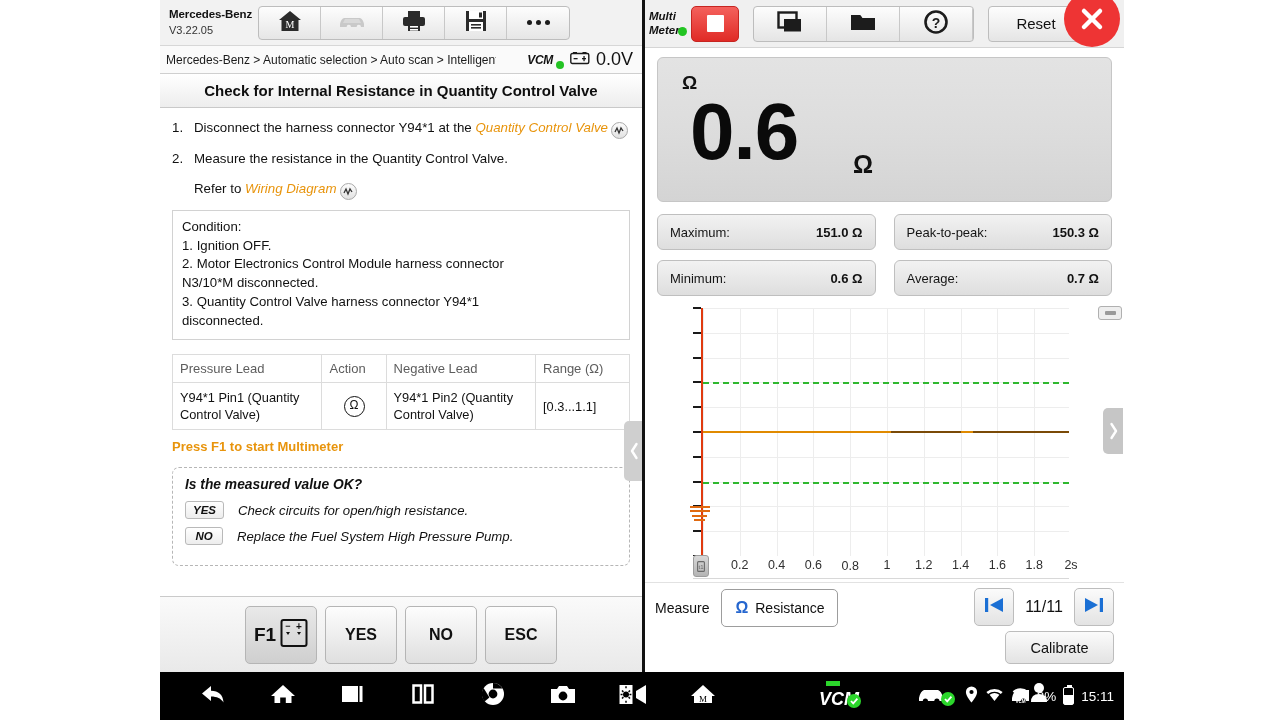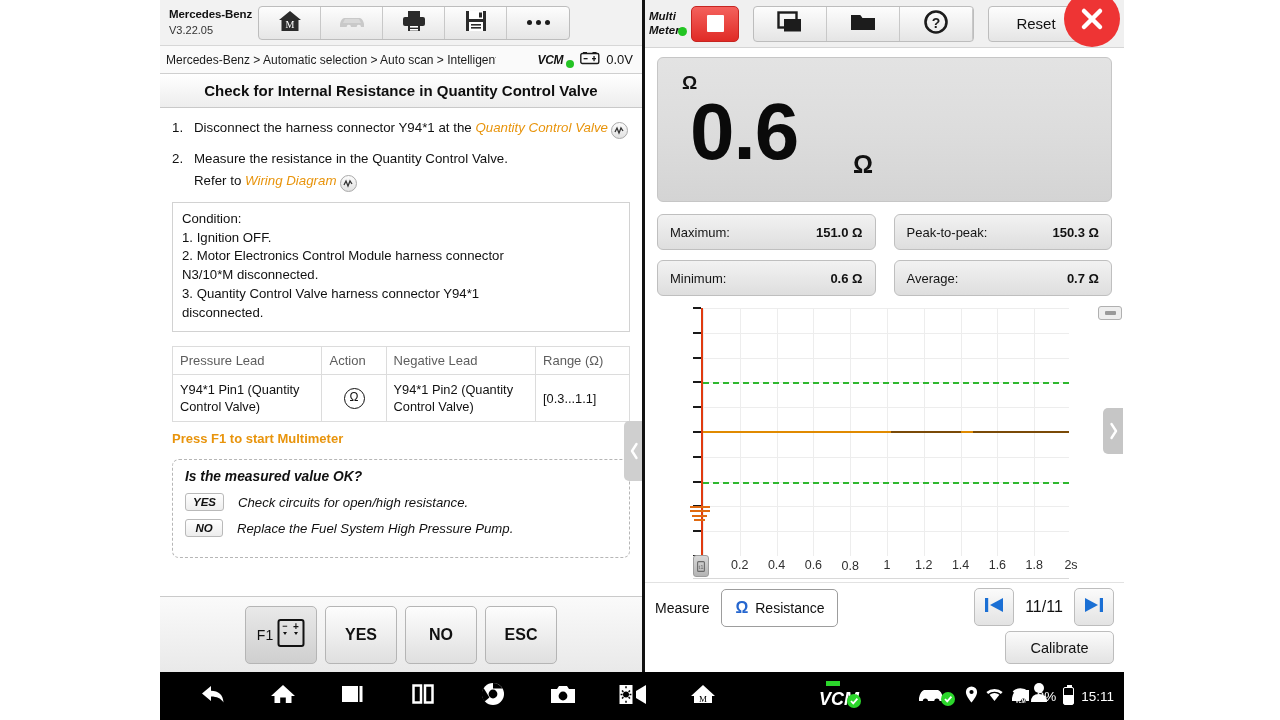--- a/index.html
+++ b/index.html
@@ -38,41 +38,41 @@
 
   
   .l-crumbbar { position:relative; height:28px; background:#fafafa; border-bottom:1px solid #cfcfcf;
                 display:flex; align-items:center; padding:0 6px; }
   .crumb { font-size:12px; color:#1b1b1b; white-space:nowrap; overflow:hidden;
            text-overflow:clip; max-width:330px; }
   .crumb-right { margin-left:auto; display:flex; align-items:center; gap:6px; padding-right:3px; }
   .vcm-lbl { font-size:12px; font-weight:bold; font-style:italic; color:#111; letter-spacing:-.3px; }
   .green-dot { width:8px;height:8px;border-radius:50%;background:#24c324;display:inline-block;
                margin-left:-3px; align-self:flex-end; margin-bottom:1px;}
-  .volt { font-size:13px; color:#111; }
+  .volt { font-size:18px; color:#111; }
 
   
   .l-title { height:34px; background:linear-gradient(#ffffff,#ededed);
              border-bottom:1px solid #c9c9c9; display:flex; align-items:center; justify-content:center; }
   .l-title span { font-size:15px; font-weight:bold; color:#0e0e0e; }
 
   
   .l-body { position:relative; height:524px; padding:10px 12px 0 12px; overflow:hidden; }
   ol.steps { list-style:none; counter-reset:s; }
   ol.steps > li { counter-increment:s; position:relative; padding-left:22px; margin-bottom:10px;
                   font-size:13.3px; color:#111; line-height:1.43; }
   ol.steps > li::before { content:counter(s) "."; position:absolute; left:0; top:0;
                           font-size:13.3px; color:#111; }
   .hl { color:#e8940c; font-style:italic; }
   .wirebtn { display:inline-flex; align-items:center; justify-content:center;
              width:17px;height:17px;border-radius:50%;
              background:linear-gradient(#fcfcfc,#e2e2e2); border:1px solid #a9a9a9;
              vertical-align:-4px; margin-left:3px; }
   .wirebtn svg { display:block; }
-  .refline { margin-top:3px; font-size:13.3px; }
+  .refline { margin-top:11px; font-size:13.3px; }
 
   .condbox { border:1px solid #d2d2d2; background:#fff; padding:7px 9px 9px 9px;
              font-size:13.2px; line-height:1.42; color:#111; margin-top:2px; }
 
   table.meas { width:100%; border-collapse:collapse; margin-top:14px; table-layout:fixed; }
   table.meas th, table.meas td { border:1px solid #dcdcdc; padding:6px 7px; text-align:left;
                                  font-size:12.8px; color:#111; vertical-align:middle; font-weight:normal; }
   table.meas th { color:#5d5d5d; font-size:13px; }
   table.meas td { line-height:1.33; }
   .colA { width:35%; } .colB { width:15%; } .colC { width:35%; } .colD { width:22%; }
@@ -97,21 +97,21 @@
 
   
   .l-footer { position:absolute; left:0; bottom:0; width:482px; height:76px;
               background:linear-gradient(#fafafa,#e9e9e9); border-top:1px solid #cacaca;
               display:flex; align-items:center; justify-content:center; gap:8px; }
   .fkey { width:72px; height:58px; border:1px solid #b5b5b5; border-radius:5px;
           background:linear-gradient(#fdfdfd,#dfdfdf);
           display:flex; align-items:center; justify-content:center; gap:4px;
           font-size:16px; font-weight:bold; color:#111; }
   .fkey.k1 { background:linear-gradient(#e9e9e9,#cfcfcf); }
-  .fkey .f1lbl { font-size:14px; font-weight:normal; }
+  .fkey .f1lbl { font-size:19px; font-weight:bold; }
 
   
   #right-panel { position:absolute; left:645px; top:0; width:479px; height:672px; background:#ffffff; }
   .r-toolbar { position:relative; height:48px; background:#f0f0f0; border-bottom:1px solid #d5d5d5;
                display:flex; align-items:center; padding-left:4px; }
   .mm-label { font-size:11.5px; font-weight:bold; font-style:italic; color:#111; line-height:1.15;
               width:36px; position:relative; }
   .mm-dot { position:absolute; left:29px; top:17px; width:9px;height:9px;border-radius:50%;background:#22c522; }
   .stopbtn { width:48px;height:36px;margin-left:6px;border-radius:5px;
              background:linear-gradient(#f4615c,#e02b26); border:1px solid #c62521;

